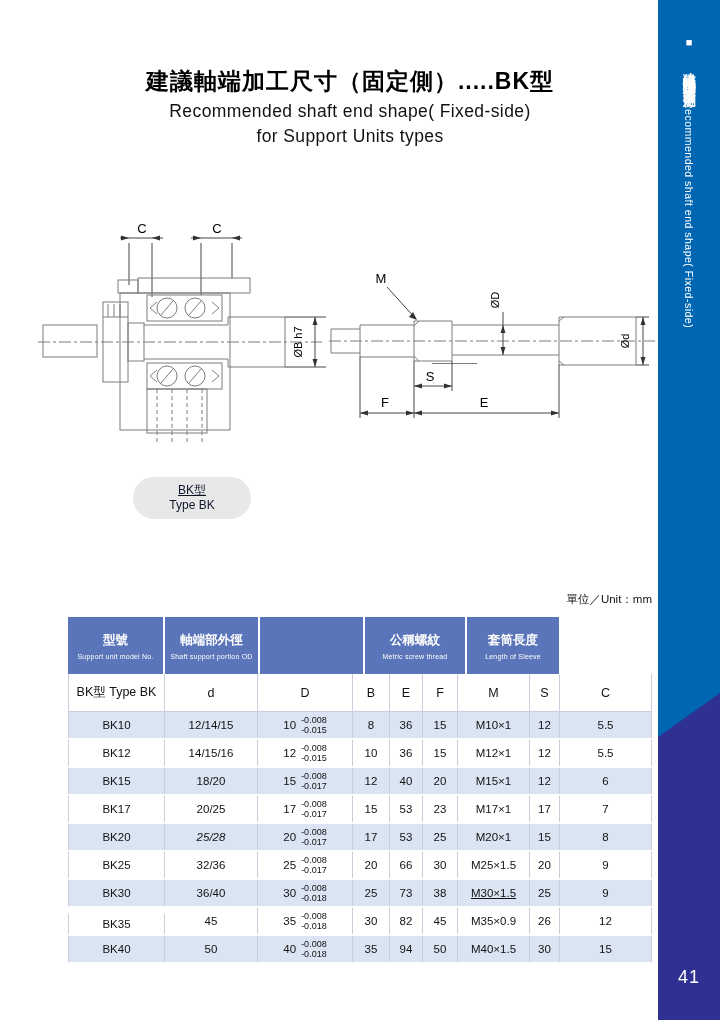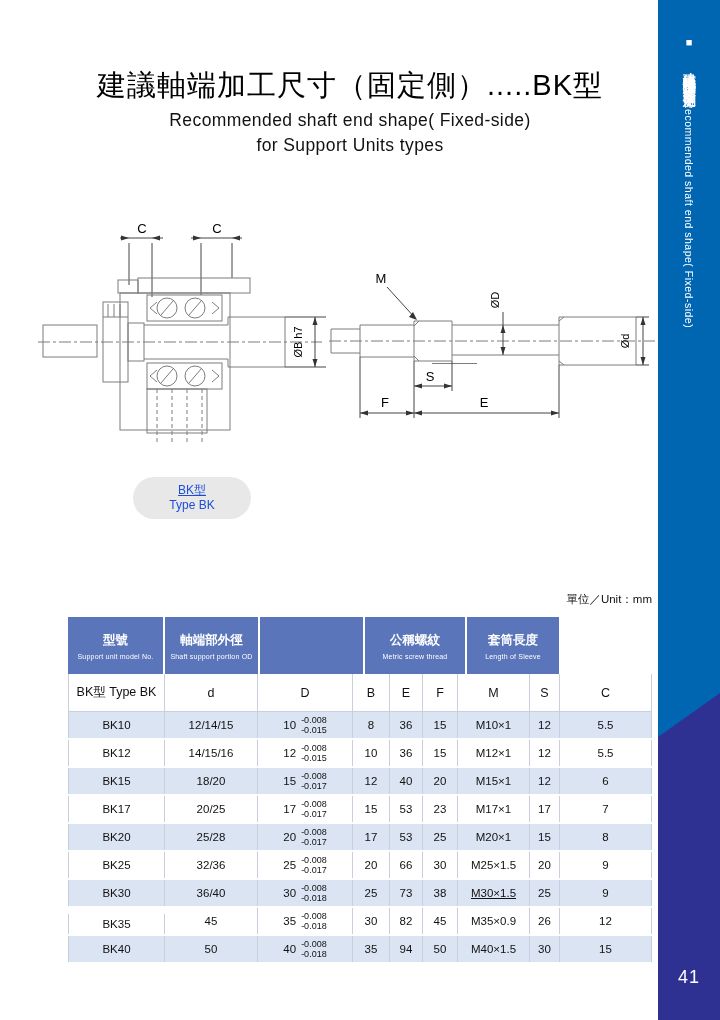--- a/index.html
+++ b/index.html
@@ -1,36 +1,36 @@
 <!DOCTYPE html>
 <html style="--hdr: #5a75b9; --rowalt: #dbe4f3; --sblue: #0066b2; --sindigo: #2e3192;"><head>
 <meta charset="utf-8">
 <style>
   html,body{margin:0;padding:0;background:#fff;}
   .page{position:relative;width:720px;height:1020px;background:#ffffff;overflow:hidden;
         font-family:"Liberation Sans","DejaVu Sans",sans-serif;color:#111;}
 
   
   .title-block{position:absolute;left:40px;top:66px;width:620px;text-align:center;}
-  .title-zh{font-size:29px;font-weight:normal;color:#000;letter-spacing:1px;}
+  .title-zh{font-size:23px;font-weight:bold;color:#000;letter-spacing:1px;}
   .title-en{font-size:17.5px;color:#111;margin-top:4px;letter-spacing:.4px;}
 
   
   .diag-left{position:absolute;left:30px;top:205px;}
   .diag-right{position:absolute;left:329px;top:250px;}
   .dline{stroke:#7d7d7d;stroke-width:1;fill:none;}
   .dimline{stroke:#444;stroke-width:1;fill:none;}
   .arrow{fill:#333;stroke:none;}
   .dimtext{font-family:"Liberation Sans",sans-serif;font-size:13px;fill:#000;}
   .dimtext-sm{font-family:"Liberation Sans",sans-serif;font-size:11px;fill:#000;}
 
   
   .pill{position:absolute;left:133px;top:477px;width:118px;height:42px;background:#e8e8e8;
         border-radius:21px;display:flex;flex-direction:column;align-items:center;justify-content:center;
-        font-size:12px;color:#1d4ed8;line-height:15px;}
+        font-size:12px;color:#0f172a;line-height:15px;}
   .pill-zh{text-decoration:underline;}
 
   
   .unit-note{position:absolute;top:592px;left:452px;width:200px;text-align:right;font-size:11.5px;color:#111;}
   .btable{position:absolute;left:68px;top:617px;width:584px;}
   .g-row{display:flex;height:57px;}
   .g-cell{background:var(--hdr,#5a75b9);color:#fff;display:flex;flex-direction:column;justify-content:center;
           align-items:center;box-sizing:border-box;border-right:2px solid #fff;text-align:center;}
   .g-cell:last-child{border-right:none;}
   .g-zh{font-size:12.5px;font-weight:bold;}
@@ -320,21 +320,21 @@
         </div>
         <div class="cell" style="width: 37px;">15</div>
         <div class="cell" style="width: 33px;">53</div>
         <div class="cell" style="width: 35px;">23</div>
         <div class="cell" style="width: 72px;">M17×1</div>
         <div class="cell" style="width: 30px;">17</div>
         <div class="cell" style="width: 92px;">7</div>
       </div>
       <div class="d-row alt">
         <div class="cell first-cell" style="width: 97px;">BK20</div>
-        <div class="cell" style="width: 93px;">25/28</div>
+        <div class="cell" style="width: 93px; font-style: italic;">25/28</div>
         <div class="cell" style="width: 95px;">
           <div class="">20</div>
           <div class="tol">
             <div class="">-0.008</div>
             <div class="">-0.017</div>
           </div>
         </div>
         <div class="cell" style="width: 37px;">17</div>
         <div class="cell" style="width: 33px;">53</div>
         <div class="cell" style="width: 35px;">25</div>

